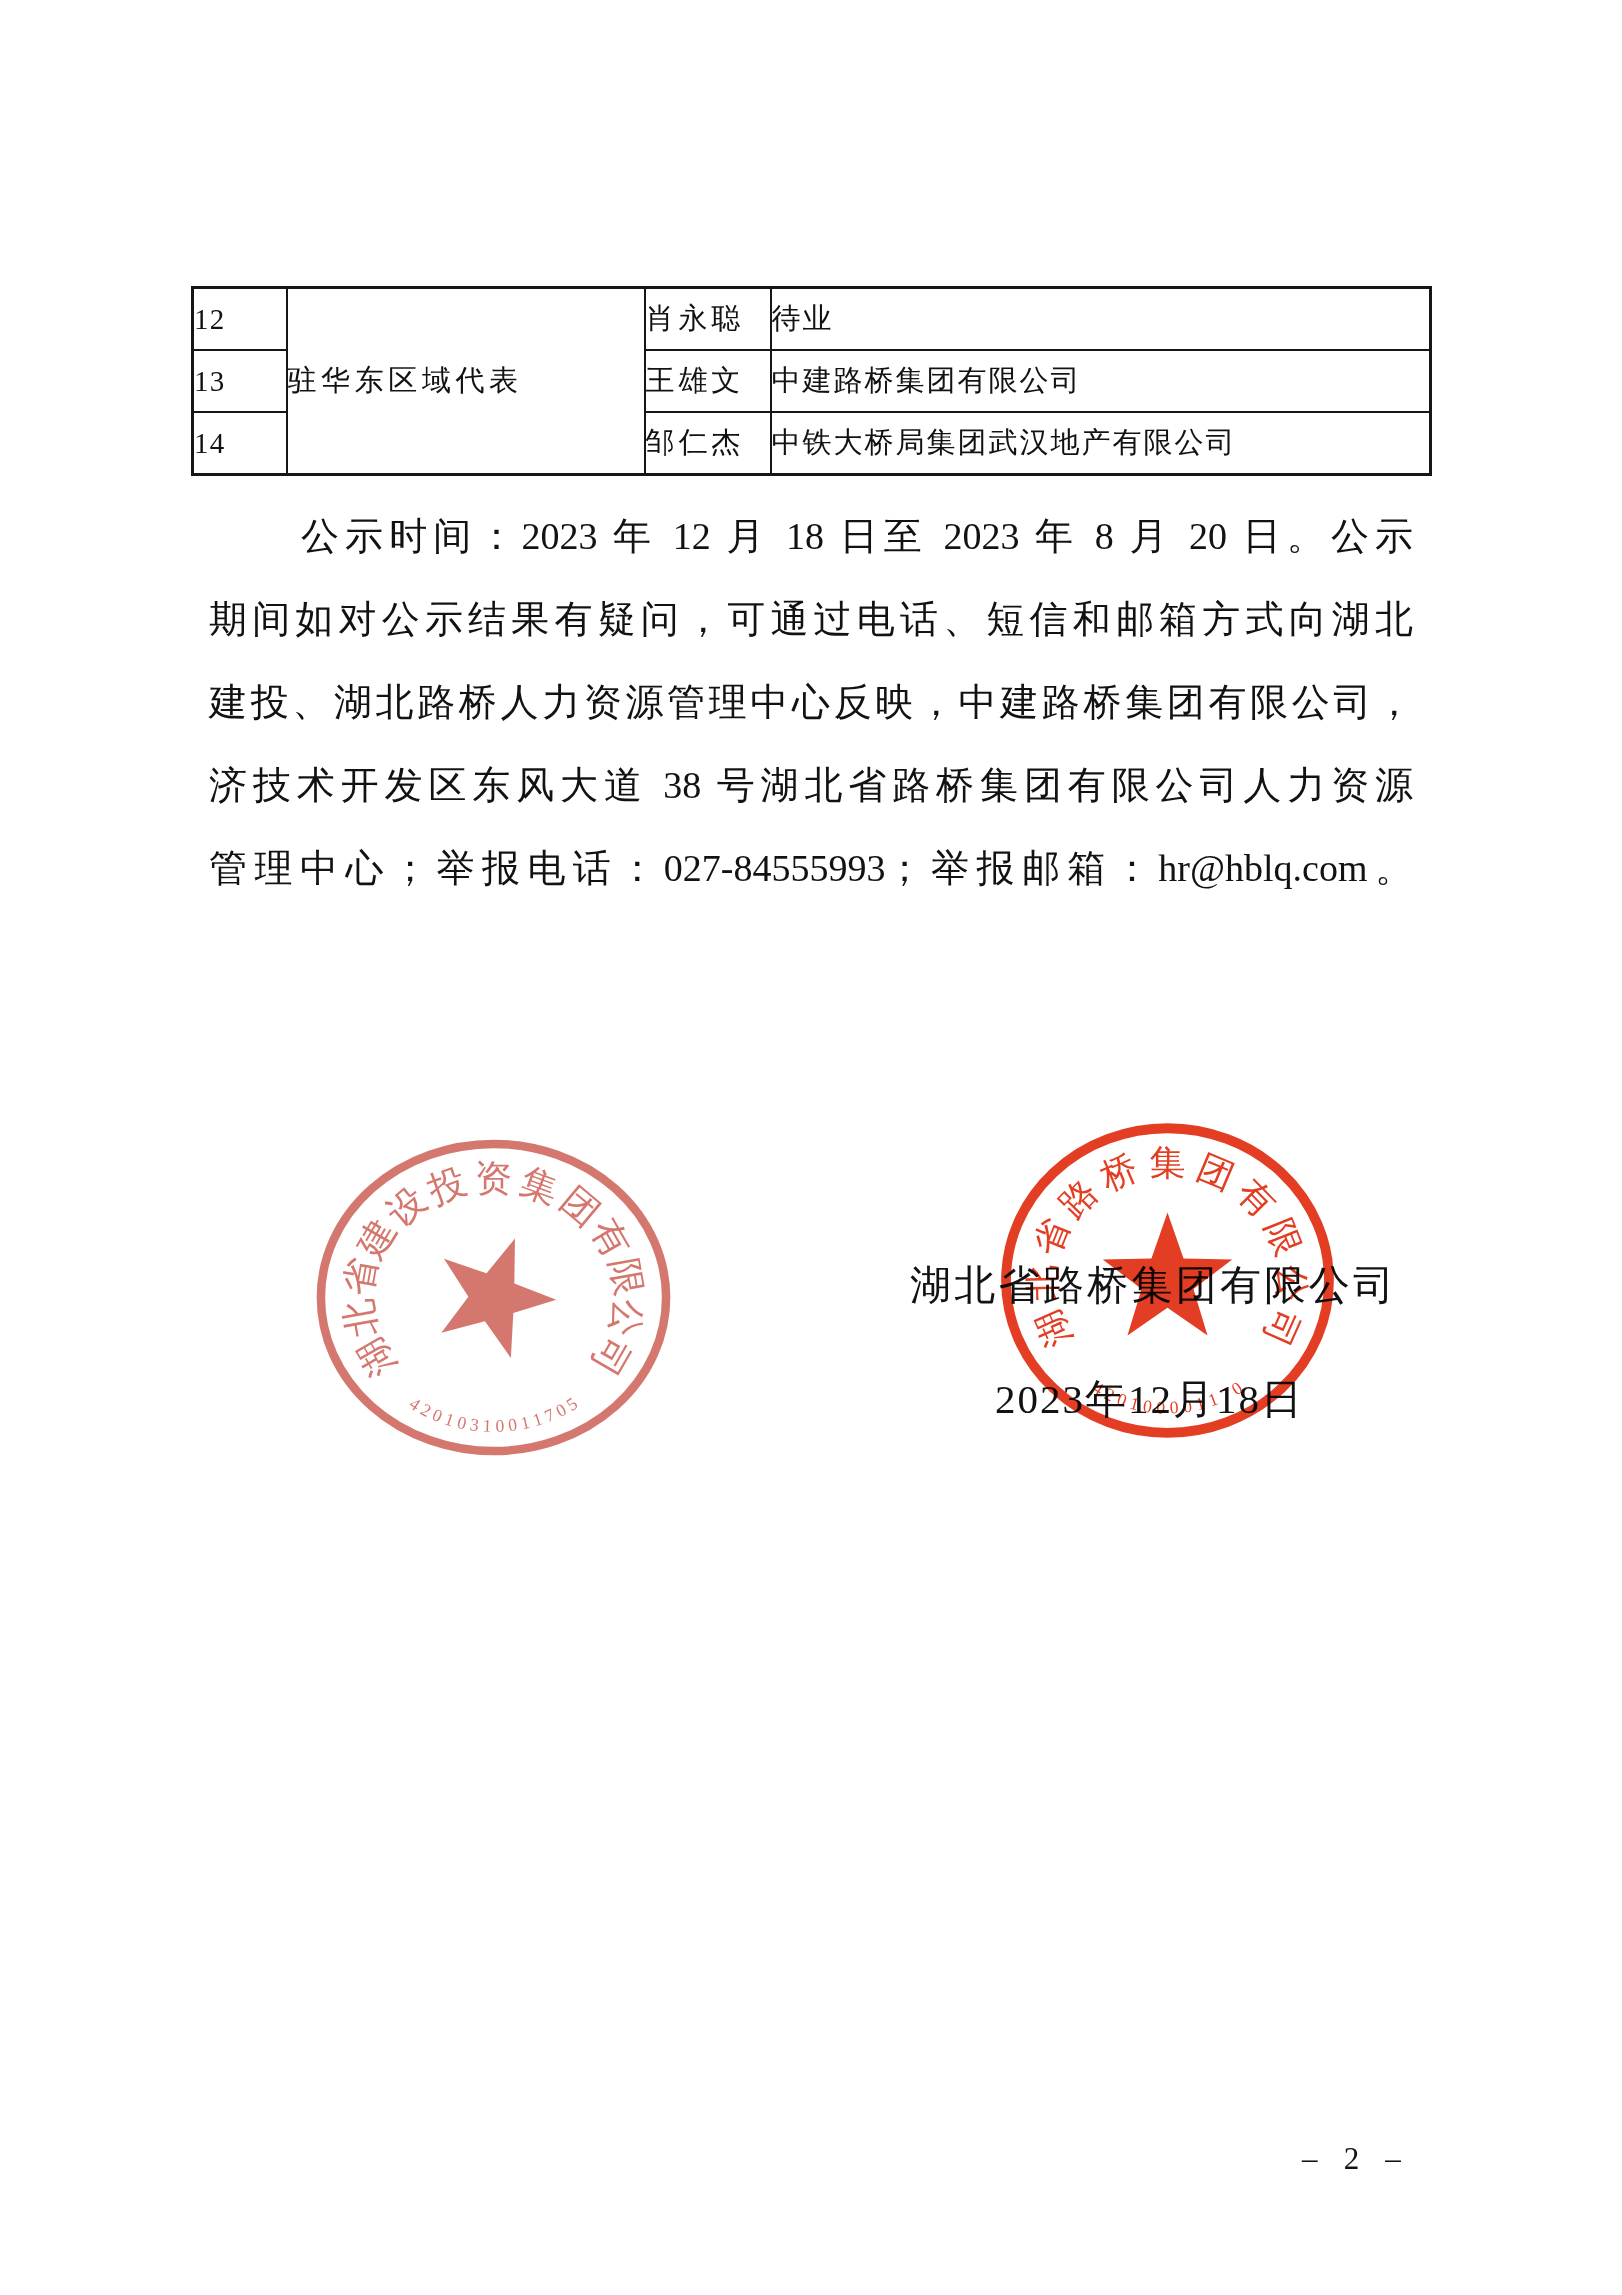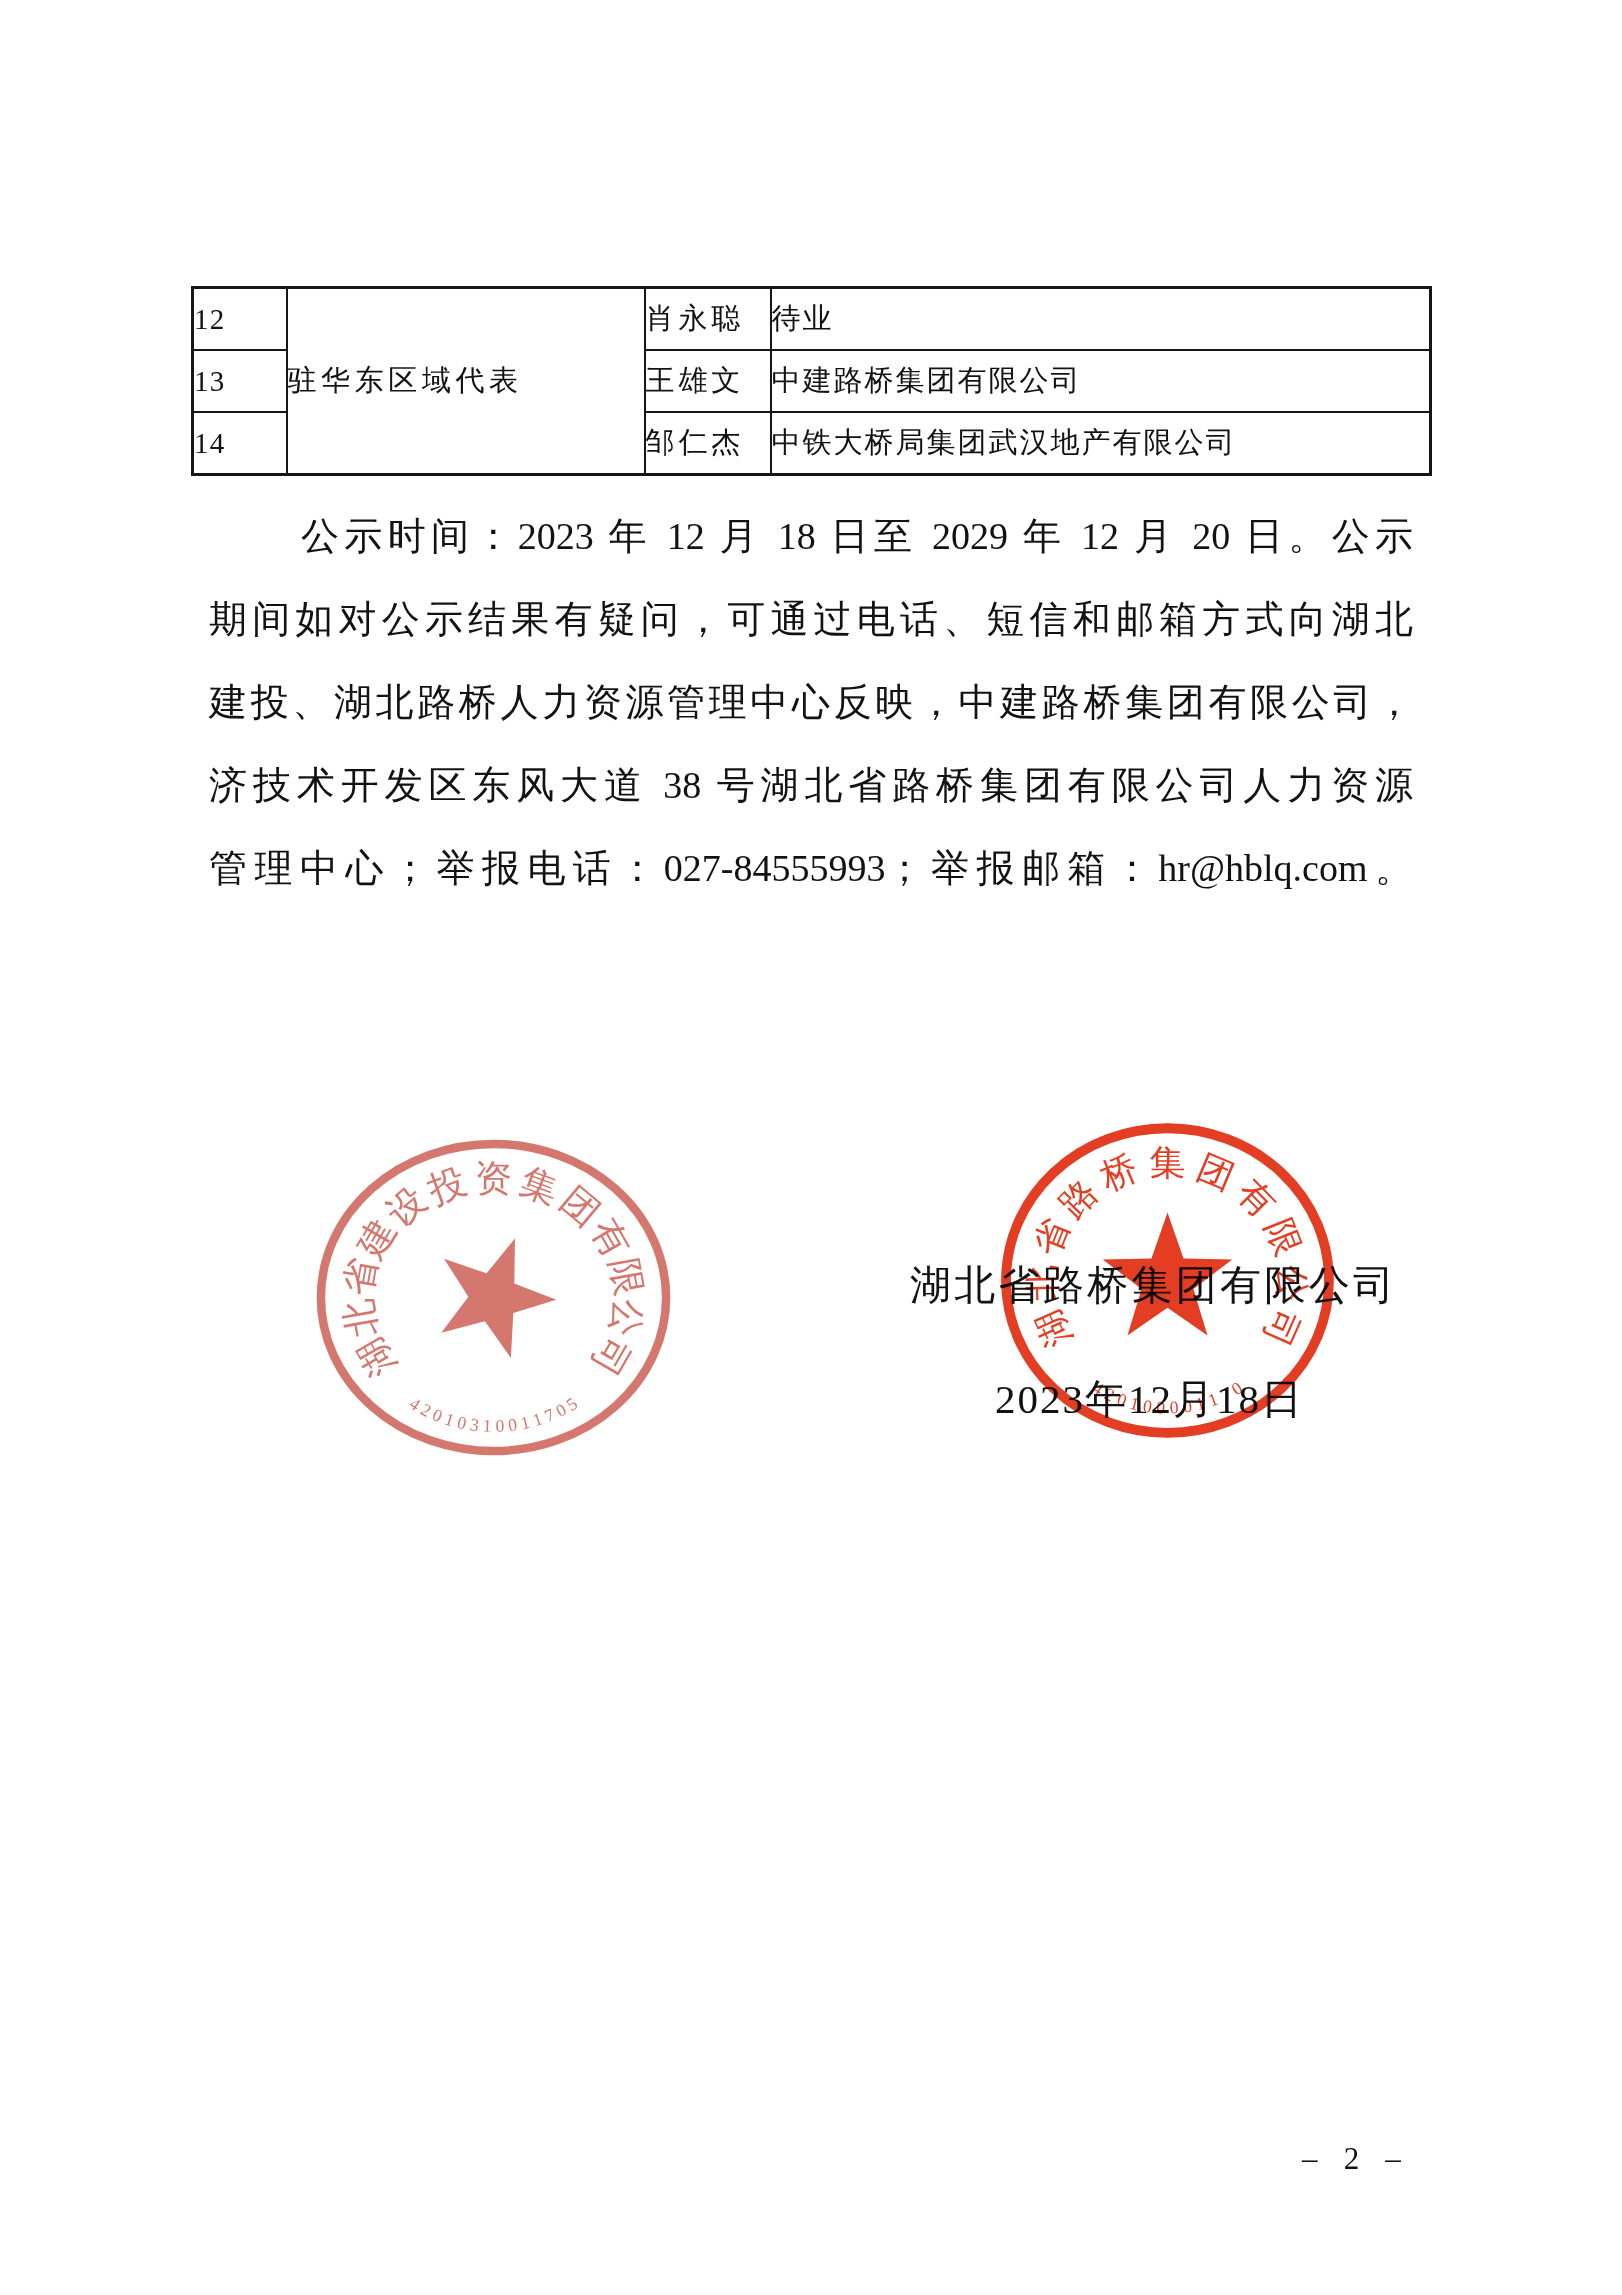--- a/index.html
+++ b/index.html
@@ -72,21 +72,21 @@
       </tr>
       <tr>
         <td class="cell-no">14</td>
         <td class="cell-name">邹仁杰</td>
         <td class="cell-company">中铁大桥局集团武汉地产有限公司</td>
       </tr>
     </tbody>
   </table>
 
   <div id="notice">
-    <div class="bline indent">公示时间：2023 年 12 月 18 日至 2029 年 12 月 20 日。公示</div>
+    <div class="bline indent">公示时间：2023 年 12 月 18 日至 2023 年 8 月 20 日。公示</div>
     <div class="bline">期间如对公示结果有疑问，可通过电话、短信和邮箱方式向湖北</div>
     <div class="bline">建投、湖北路桥人力资源管理中心反映，中建路桥集团有限公司，</div>
     <div class="bline">济技术开发区东风大道 38 号湖北省路桥集团有限公司人力资源</div>
     <div class="bline">管理中心；举报电话：027-84555993；举报邮箱：hr@hblq.com。</div>
   </div>
 
   <div class="sigline" id="sig-right">湖北省路桥集团有限公司</div>
   <div class="sigline" id="doc-date">2023年12月18日</div>
 
   <div id="pagenum">– 2 –</div>

